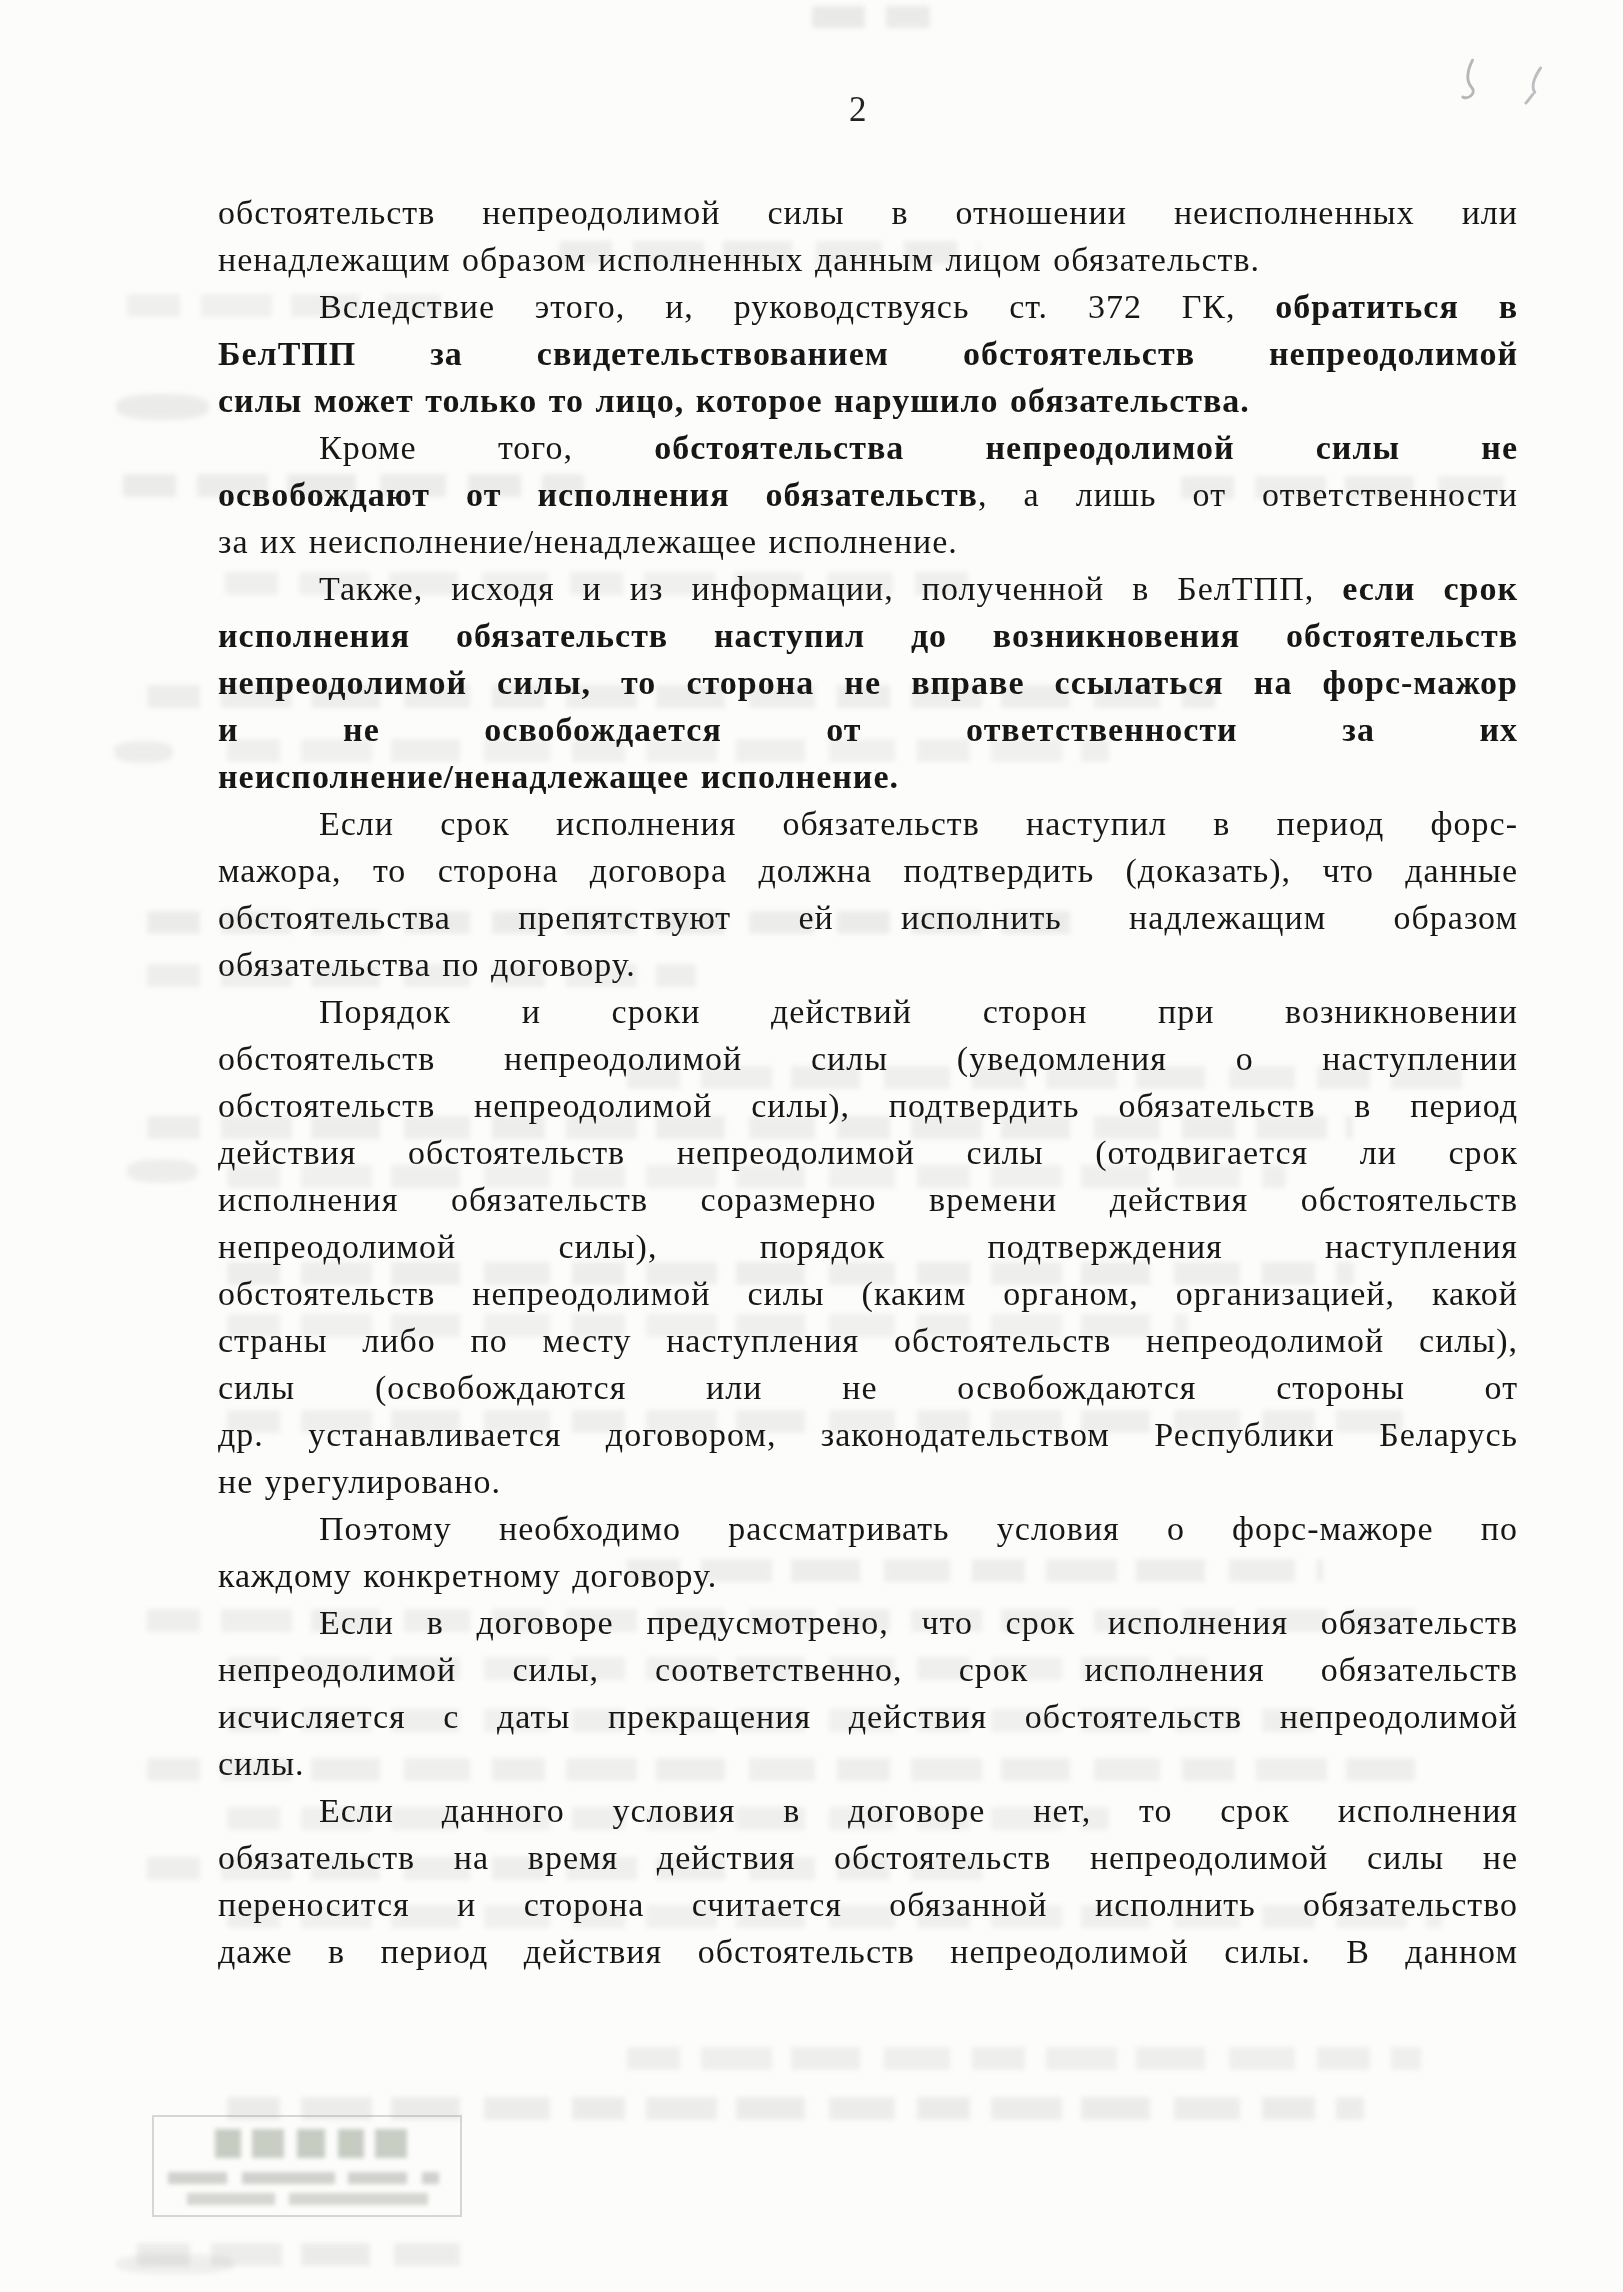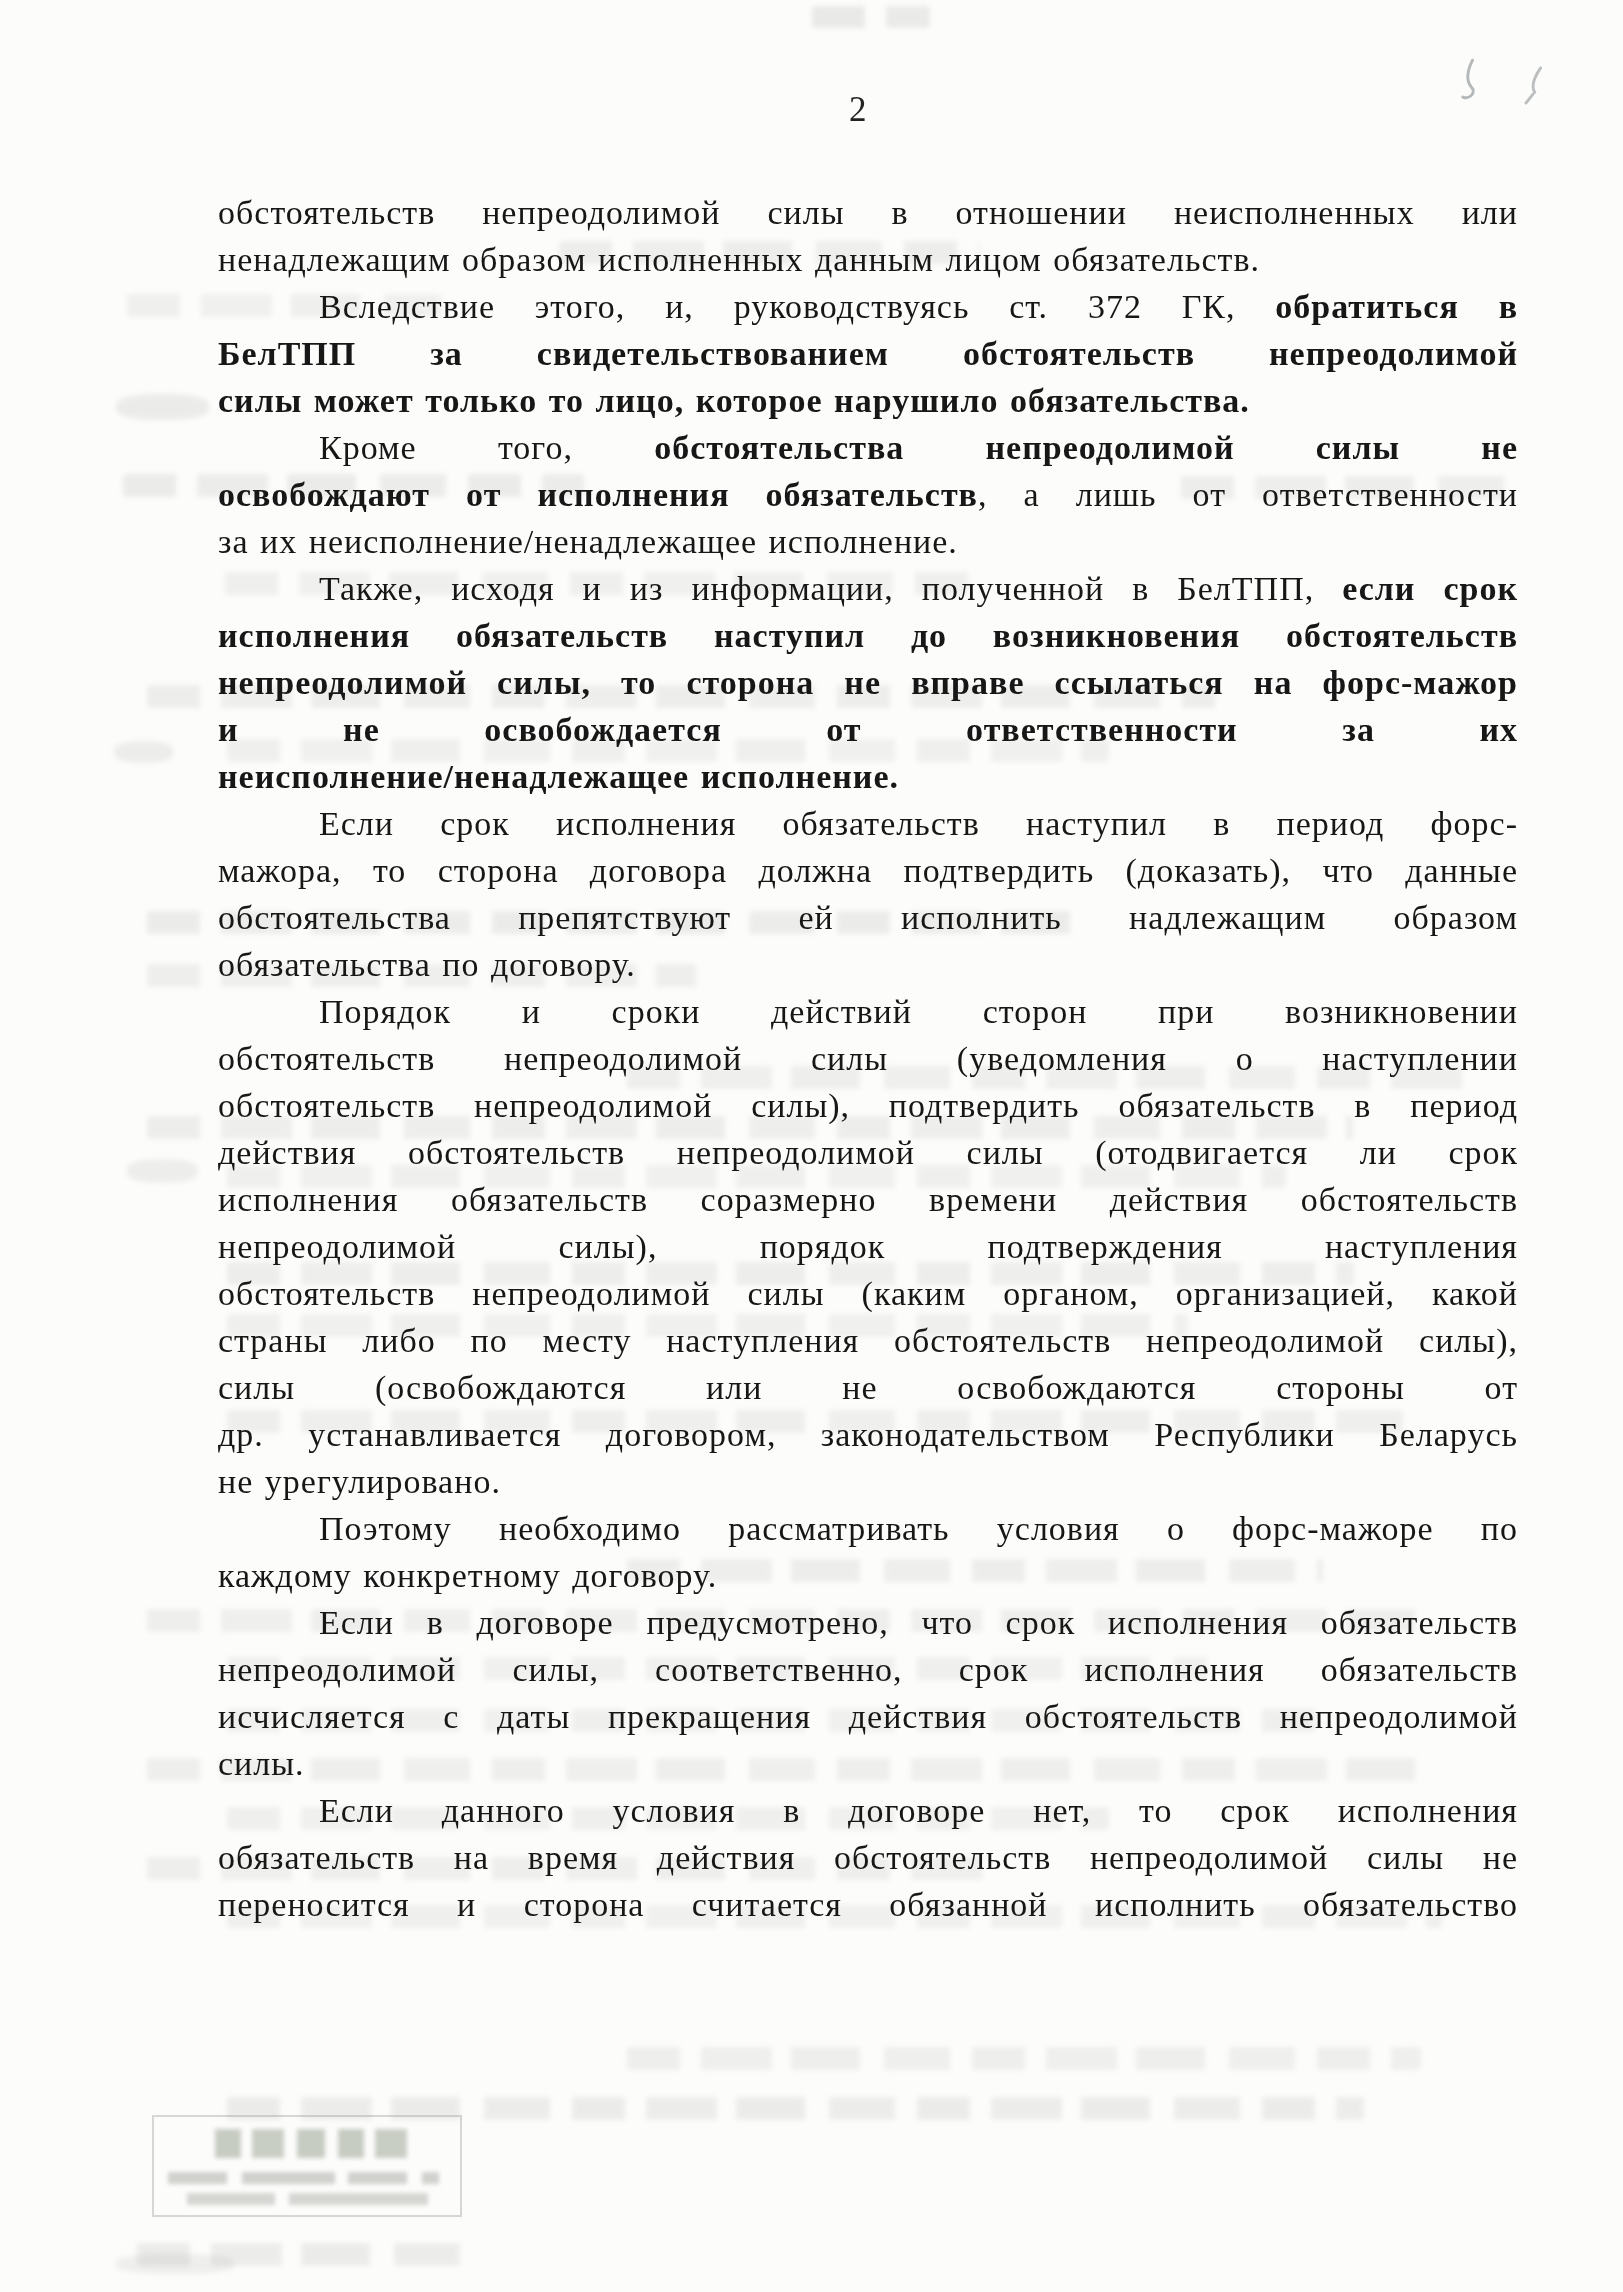--- a/index.html
+++ b/index.html
@@ -146,20 +146,21 @@
       <div class="line"><span>не урегулировано.</span></div>
       <div class="line just indent"><span>Поэтому необходимо рассматривать условия о форс-мажоре по</span></div>
       <div class="line"><span>каждому конкретному договору.</span></div>
       <div class="line just indent"><span>Если в договоре предусмотрено, что срок исполнения обязательств</span></div>
       <div class="line just"><span>непреодолимой силы, соответственно, срок исполнения обязательств</span></div>
       <div class="line just"><span>исчисляется с даты прекращения действия обстоятельств непреодолимой</span></div>
       <div class="line"><span>силы.</span></div>
       <div class="line just indent"><span>Если данного условия в договоре нет, то срок исполнения</span></div>
       <div class="line just"><span>обязательств на время действия обстоятельств непреодолимой силы не</span></div>
       <div class="line just"><span>переносится и сторона считается обязанной исполнить обязательство</span></div>
+      <div class="line just"><span>даже в период действия обстоятельств непреодолимой силы. В данном</span></div>
     </div>
 
   <div class="stamp">
     <div class="stamp-digits"></div>
     <div class="stamp-row1"></div>
     <div class="stamp-row2"></div>
   </div>
 
 </div>
 

